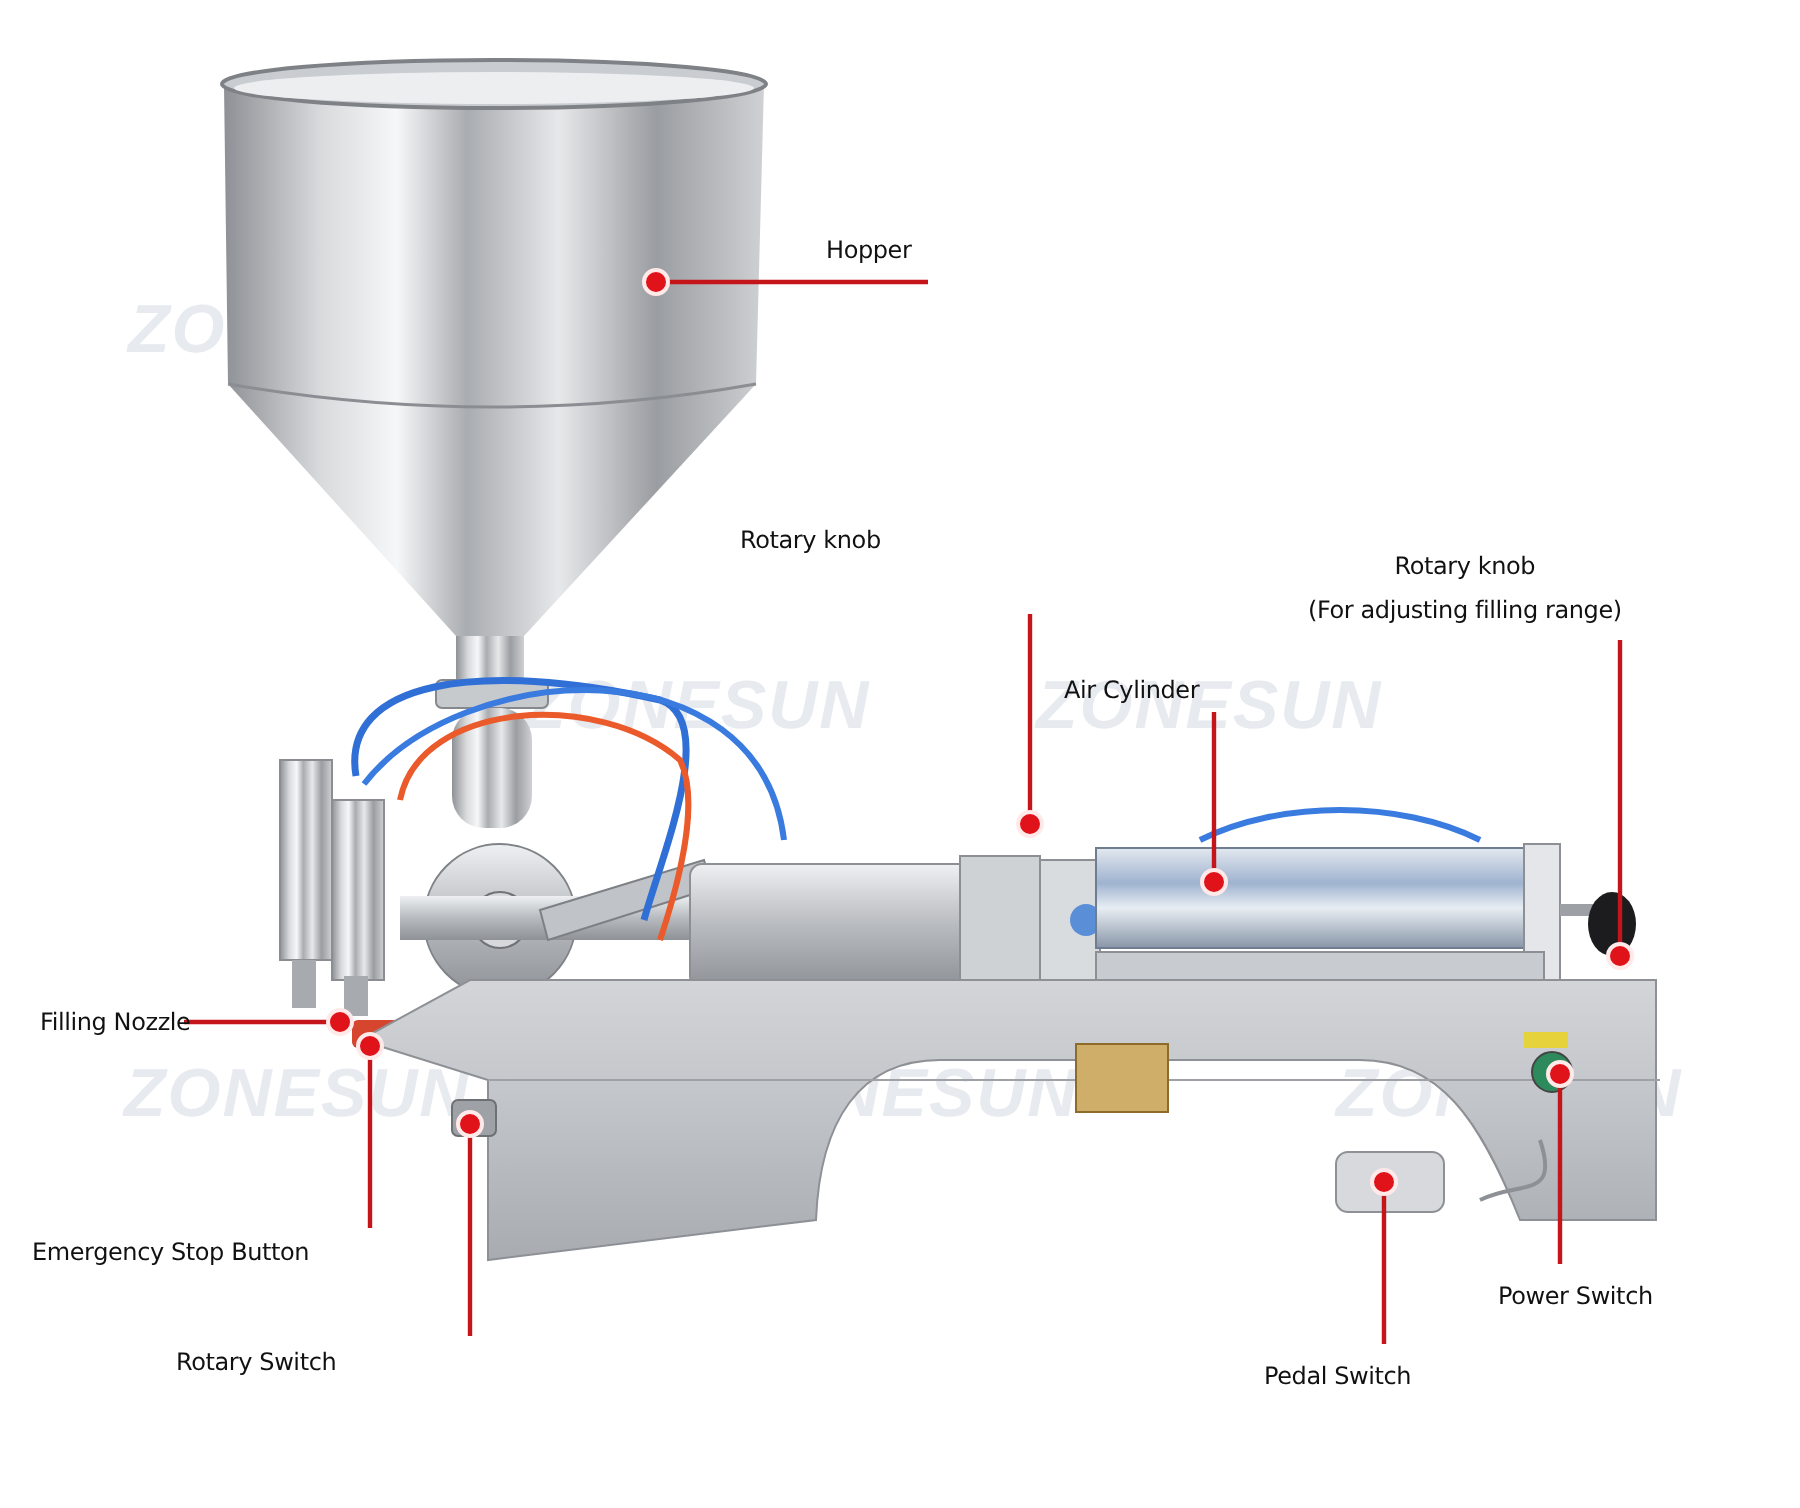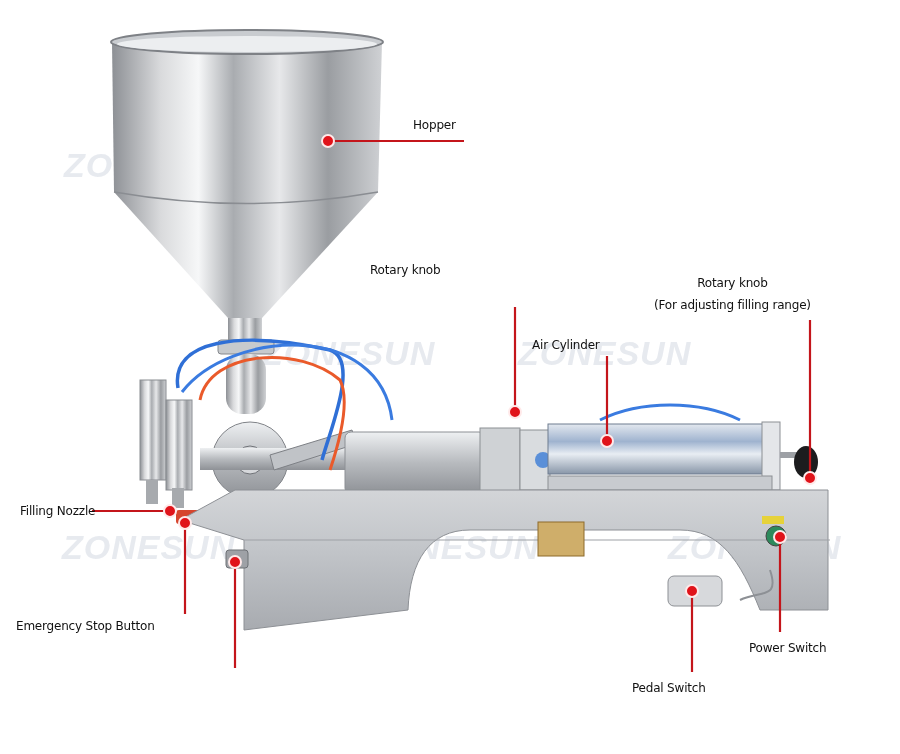--- a/index.html
+++ b/index.html
@@ -153,20 +153,21 @@
 
   <div class="lbl" style="left:20px;top:500px;">
     <span>Filling Nozzle</span>
   </div>
 
   <div class="lbl" style="left:16px;top:615px;">
     <span>Emergency Stop Button</span>
   </div>
 
   <div class="lbl" style="left:88px;top:670px;">
+    <span class="sub">Rotary Switch</span>
   </div>
 
   <div class="lbl" style="left:632px;top:677px;">
     <span>Pedal Switch</span>
   </div>
 
   <div class="lbl" style="left:726px;top:637px;margin-left:23px;">
     <span>Power Switch</span>
   </div>
 </div>

